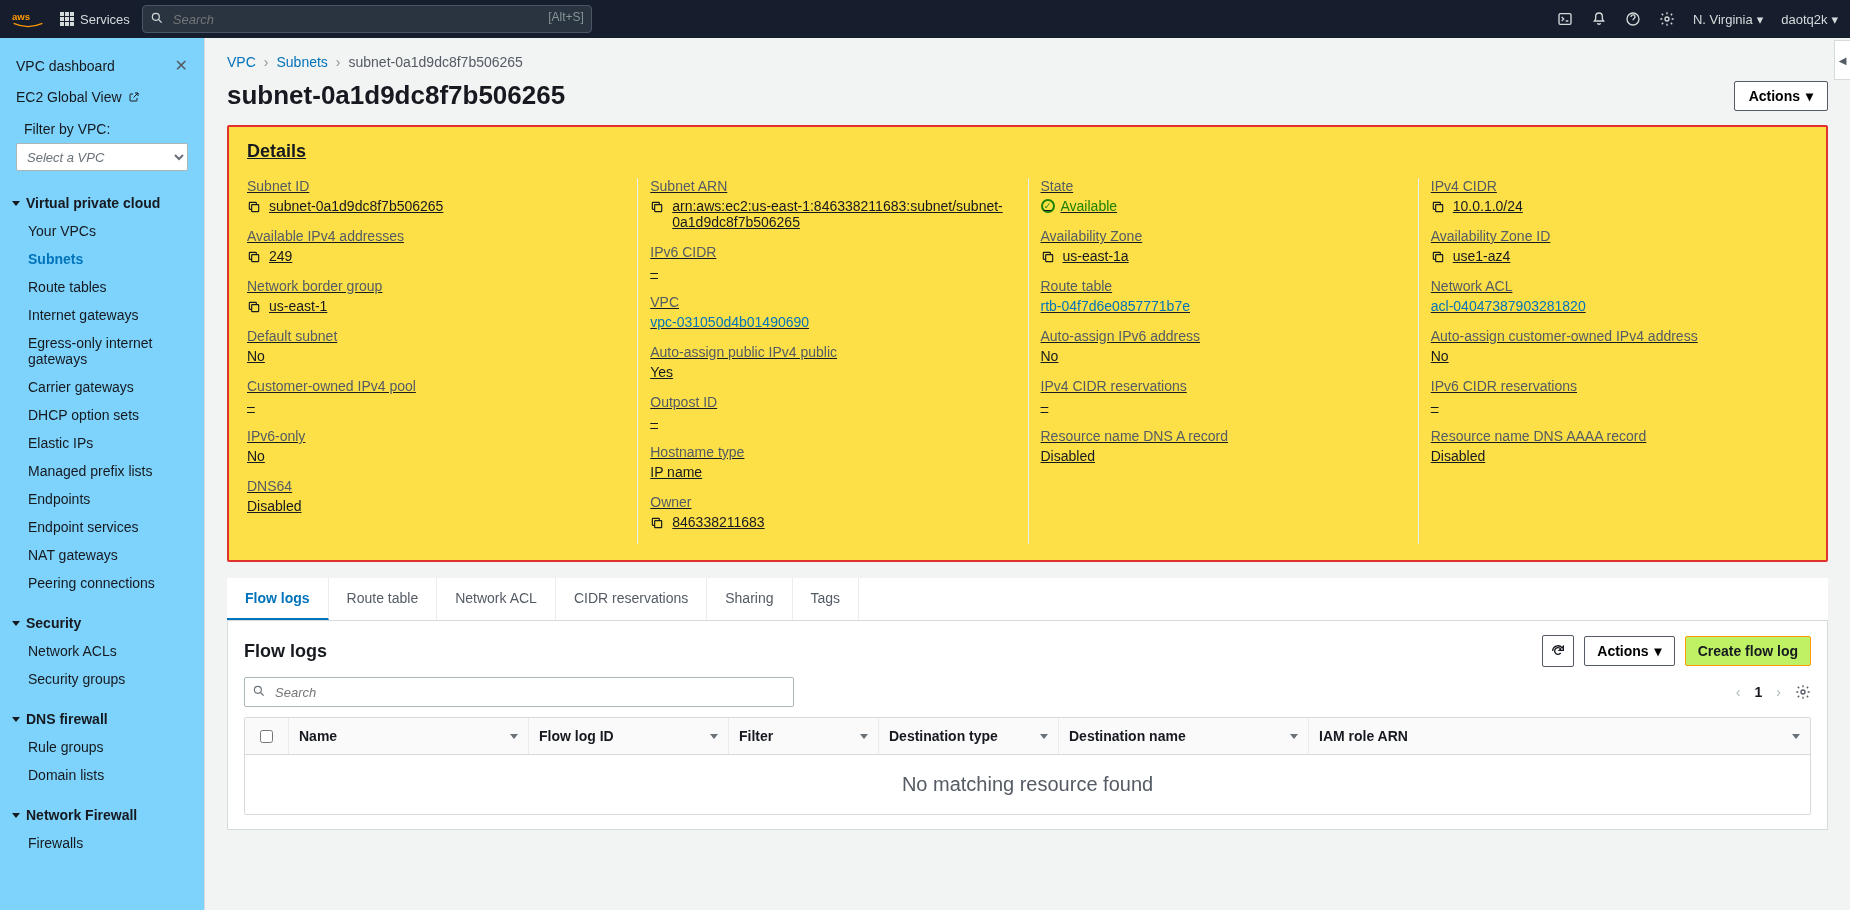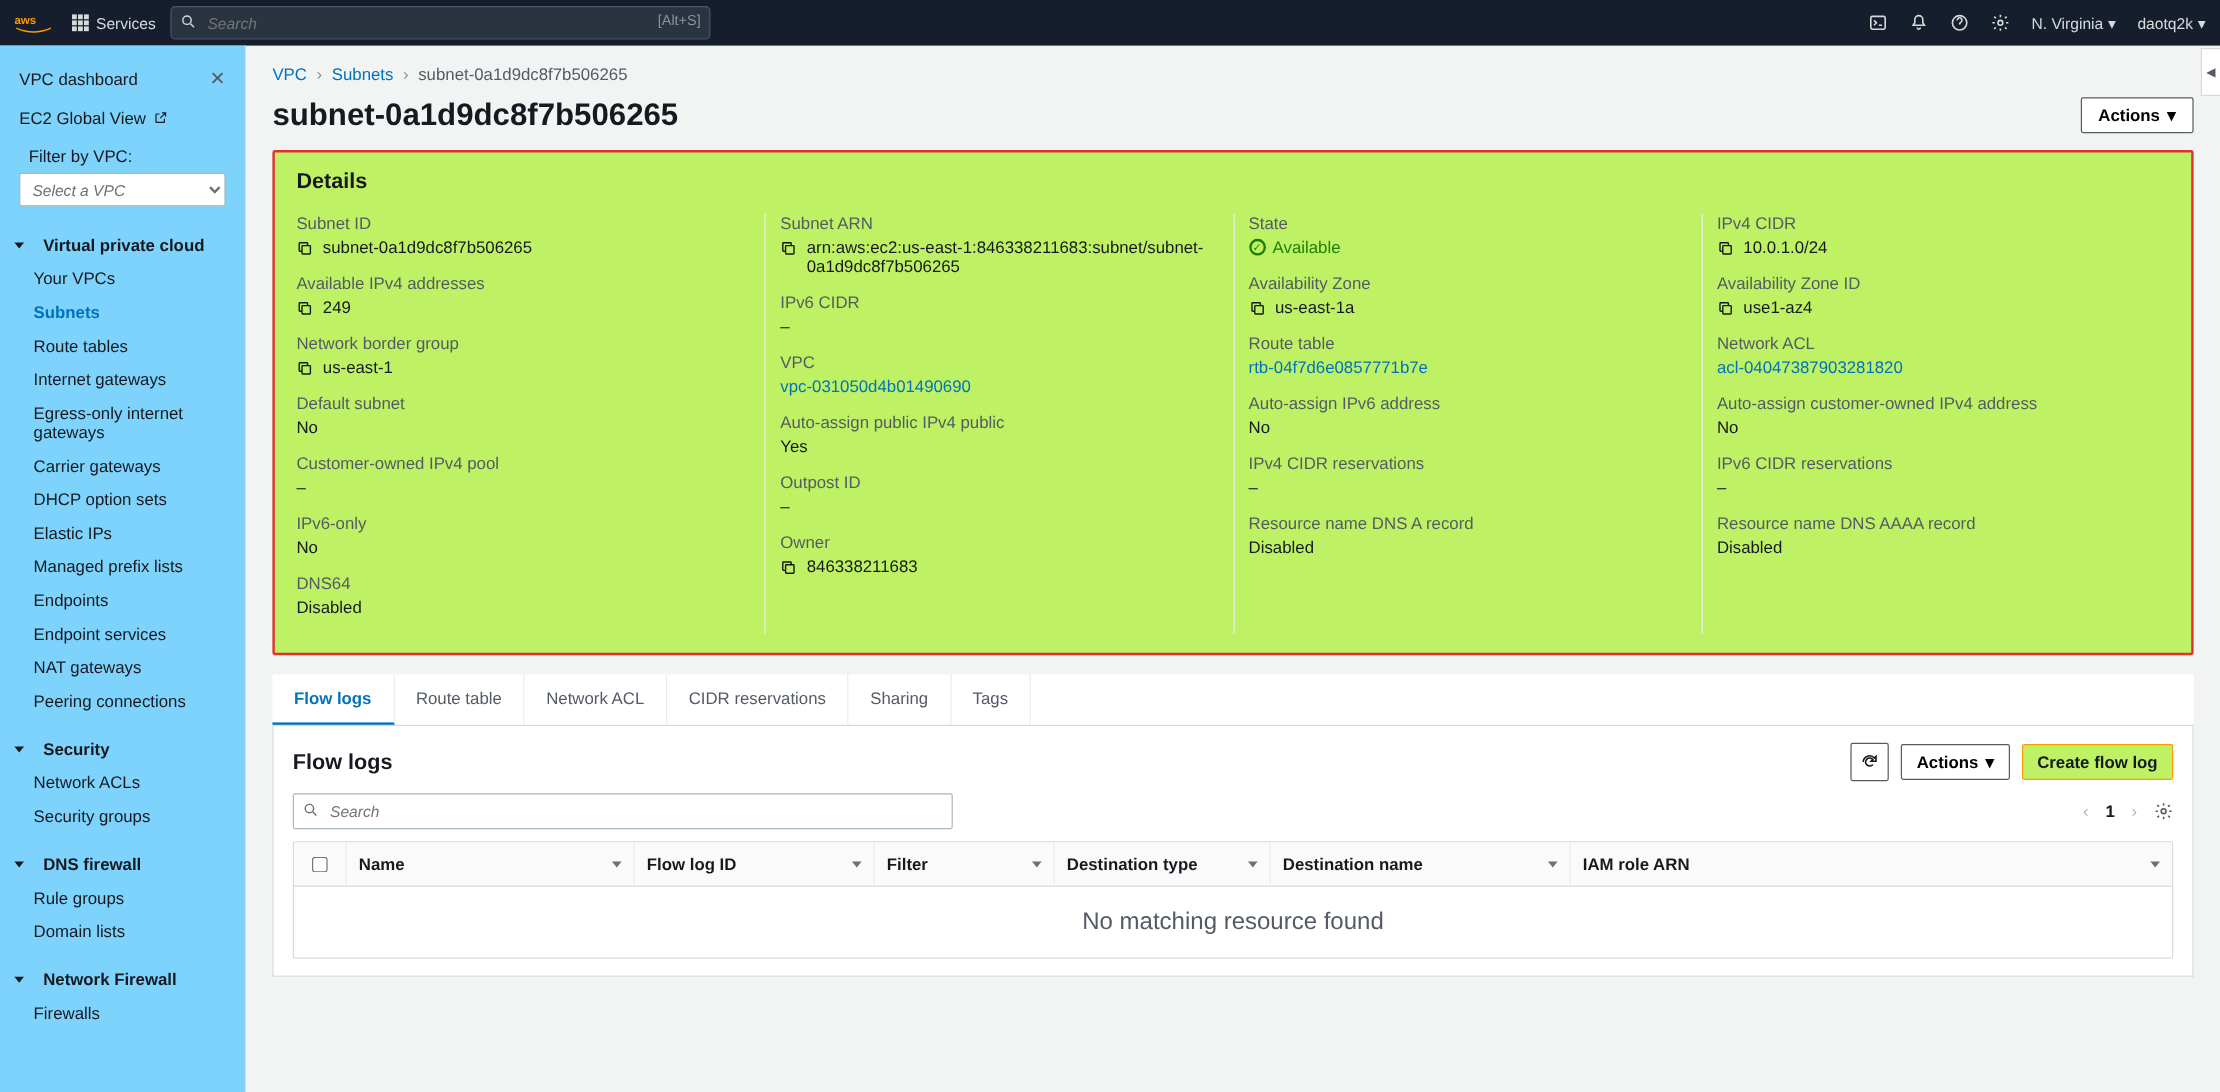--- a/index.html
+++ b/index.html
@@ -25,36 +25,36 @@
 .sidebar { width: 205px; background: #7dd3fc; border-right: 1px solid #d5dbdb; overflow-y: auto; padding: 12px 0; }
 .sidebar-header { display: flex; justify-content: space-between; align-items: center; padding: 6px 16px 10px; }
 .sidebar-header h3 { font-size: 14px; font-weight: 400; }
 .close-x { cursor: pointer; font-size: 16px; color: #545b64; }
 .ec2-link { display: flex; align-items: center; gap: 6px; padding: 4px 16px 12px; font-size: 14px; color: #16191f; }
 .ext-icon { width: 12px; height: 12px; }
 .filter-label { padding: 4px 24px 6px; font-size: 14px; }
 .vpc-select { margin: 0 16px 12px; }
 .vpc-select select { width: 100%; height: 28px; border: 1px solid #aab7b8; border-radius: 2px; padding: 0 6px; font-style: italic; color: #687078; background: #fff; font-size: 13px; }
 .nav-section { padding: 6px 0; }
-.nav-header { display: flex; align-items: center; gap: 16px; padding: 6px 12px; font-weight: 700; font-size: 14px; cursor: pointer; }
+.nav-header { display: flex; align-items: center; gap: 6px; padding: 6px 12px; font-weight: 700; font-size: 14px; cursor: pointer; }
 .caret { width: 0; height: 0; border-left: 4px solid transparent; border-right: 4px solid transparent; border-top: 5px solid #16191f; }
 .nav-item { padding: 6px 16px 6px 28px; font-size: 14px; cursor: pointer; color: #16191f; }
 .nav-item.active { color: #0073bb; font-weight: 700; }
 
 .main { flex: 1; overflow-y: auto; padding: 16px 22px 30px; position: relative; }
 .breadcrumb { display: flex; align-items: center; gap: 8px; font-size: 14px; margin-bottom: 10px; }
 .breadcrumb a { color: #0073bb; text-decoration: none; cursor: pointer; }
 .breadcrumb .sep { color: #879596; }
 .breadcrumb .current { color: #545b64; }
 
 .page-header { display: flex; justify-content: space-between; align-items: center; margin-bottom: 14px; }
 .page-title { font-size: 26px; font-weight: 700; }
 .actions-btn { display: flex; align-items: center; gap: 6px; border: 1px solid #545b64; background: #fff; padding: 6px 14px; border-radius: 2px; font-size: 14px; font-weight: 700; cursor: pointer; }
 
-.panel { background: #bef264; border: 2px solid #e03030; border-radius: 2px; margin-bottom: 16px; }
+.panel { background: #fde047; border: 2px solid #e03030; border-radius: 2px; margin-bottom: 16px; text-decoration: underline; }
 .panel-title { padding: 14px 18px 6px; font-size: 18px; font-weight: 700; }
 .details-grid { display: grid; grid-template-columns: 1fr 1fr 1fr 1fr; padding: 10px 18px 16px; }
 .details-col { border-left: 1px solid #eaeded; padding-left: 12px; }
 .details-col:first-child { border-left: none; padding-left: 0; }
 .field { margin-bottom: 14px; }
 .field-label { font-size: 14px; color: #545b64; margin-bottom: 4px; }
 .field-value { font-size: 14px; display: flex; align-items: flex-start; gap: 8px; }
 .copy-icon { width: 14px; height: 14px; flex-shrink: 0; margin-top: 2px; cursor: pointer; }
 .link-val { color: #0073bb; cursor: pointer; }
 .state-ok { display: flex; align-items: center; gap: 6px; color: #1d8102; font-weight: 500; }
@@ -322,20 +322,26 @@
                 <span>Yes</span>
               </div>
             </div>
             <div class="field">
               <div class="field-label">Outpost ID</div>
               <div class="field-value">
                 <span>–</span>
               </div>
             </div>
             <div class="field">
+              <div class="field-label">Hostname type</div>
+              <div class="field-value">
+                <span>IP name</span>
+              </div>
+            </div>
+            <div class="field">
               <div class="field-label">Owner</div>
               <div class="field-value">
                 <svg class="copy-icon" viewBox="0 0 24 24">
                   <rect x="8" y="8" width="12" height="12" rx="1"></rect>
                   <path d="M16 8V5a1 1 0 00-1-1H5a1 1 0 00-1 1v10a1 1 0 001 1h3"></path>
                 </svg>
                 <span>846338211683</span>
               </div>
             </div>
           </div>

